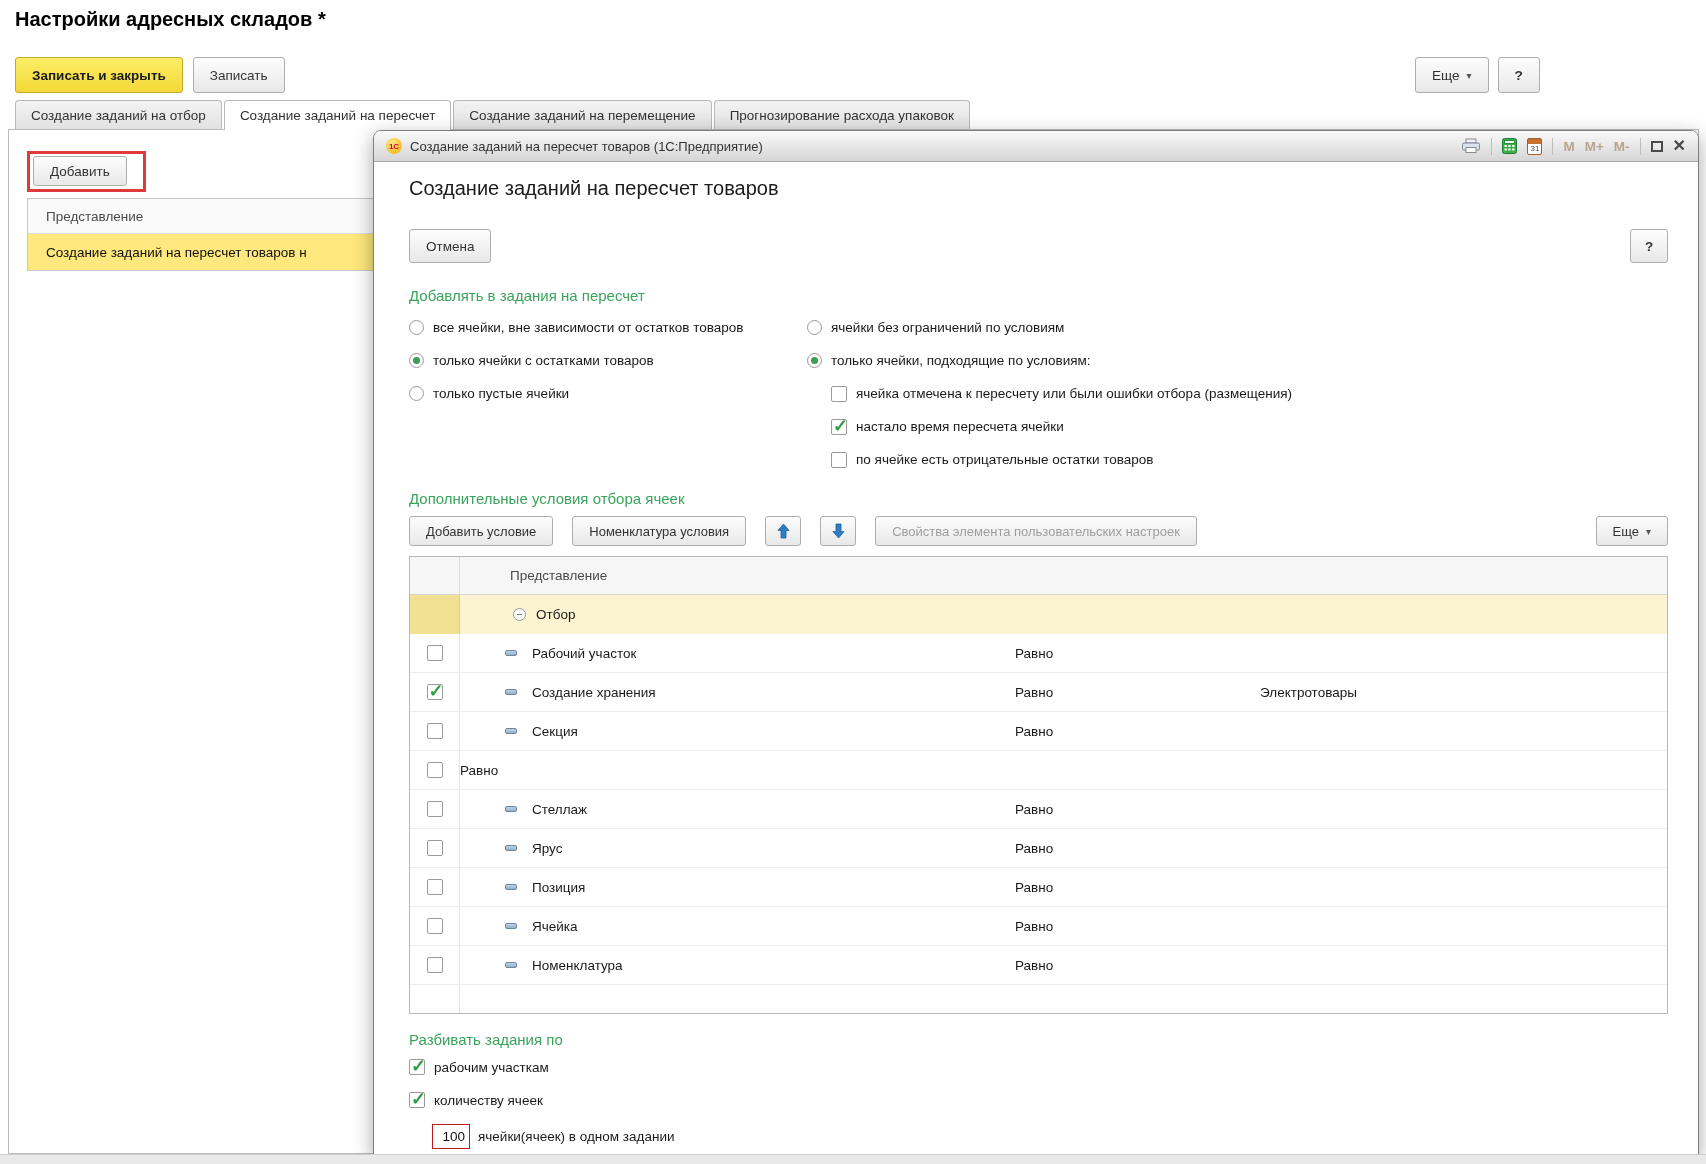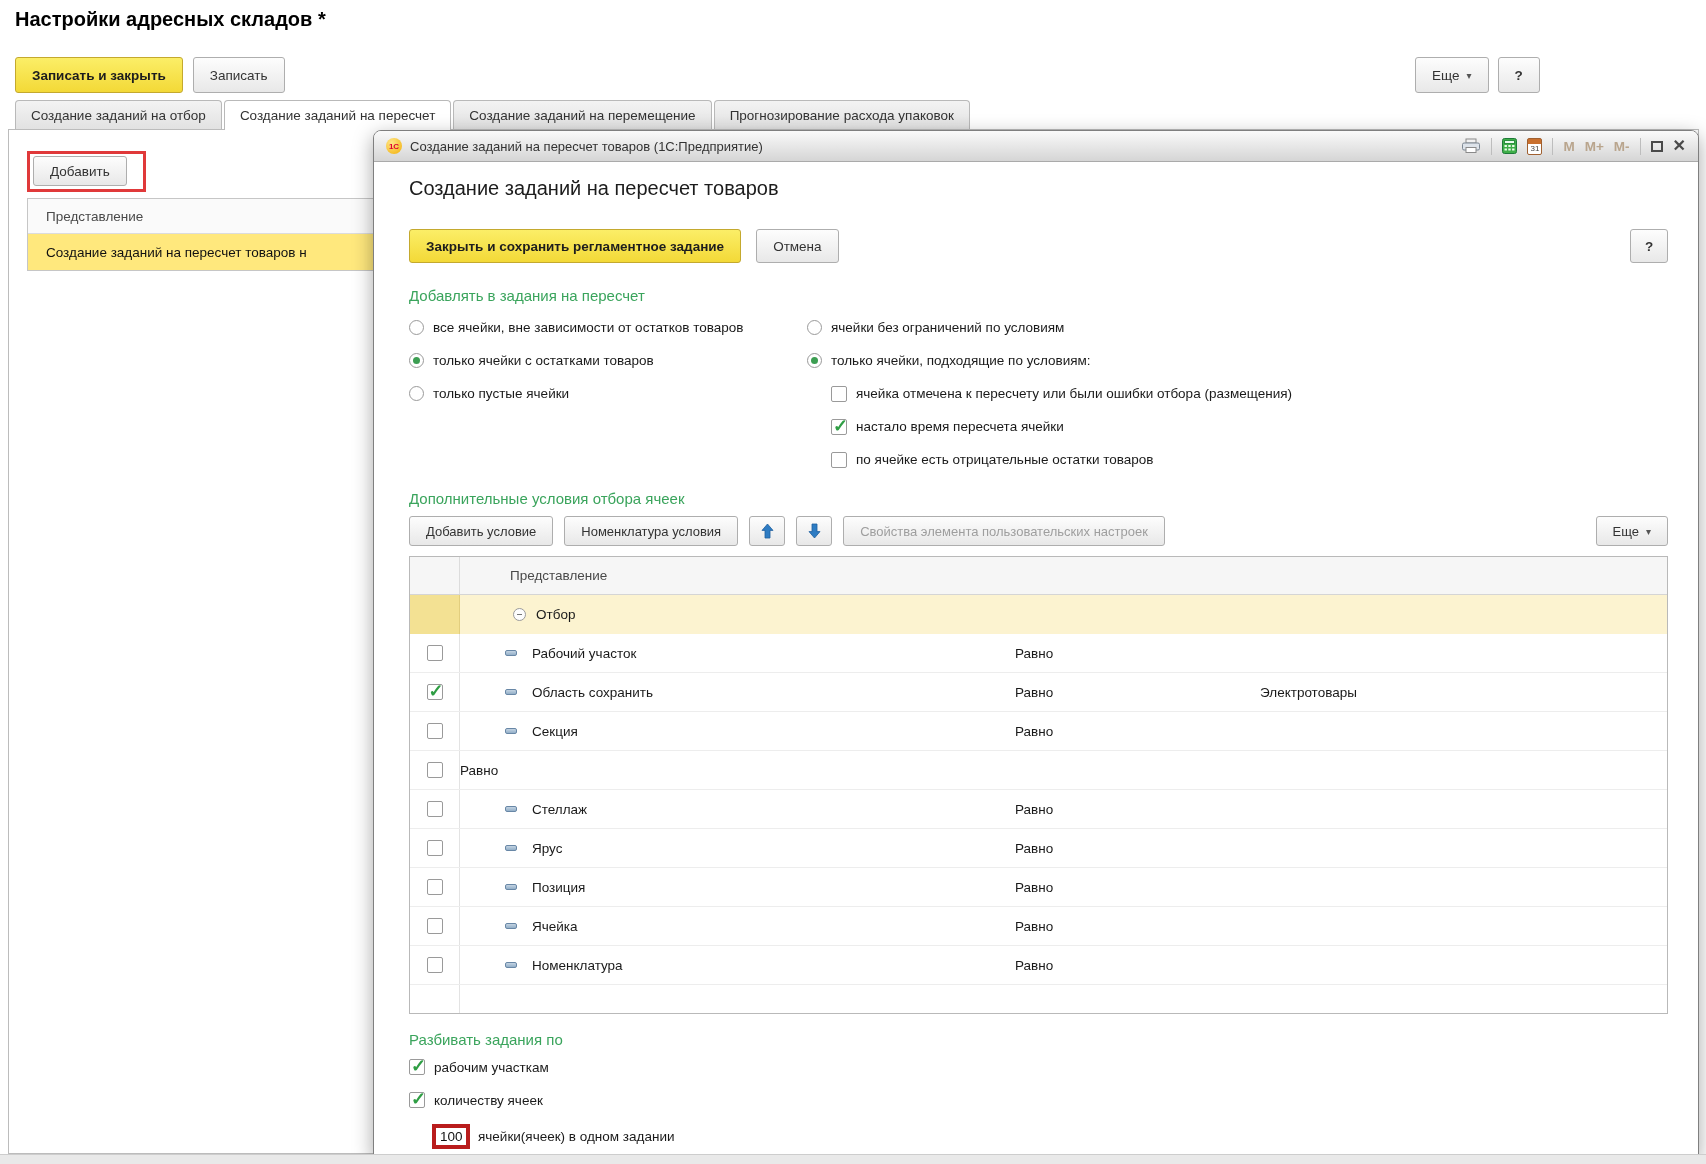--- a/index.html
+++ b/index.html
@@ -73,21 +73,21 @@
   .dlg-h { margin-top:13px; font-size:20px; color:#1c1c1c; line-height:26px; }
   .dlg-cmd { margin-top:28px; height:34px; display:flex; gap:15px; position:relative; }
   .dlg-cmd .q { position:absolute; right:0; top:0; width:38px; }
   .green { margin-top:23px; font-size:15px; color:#3aa45c; line-height:20px; }
   .optcols { margin-top:5px; display:flex; }
   .optcol.l { width:398px; }
   .optcol.r { flex:1; }
   .opt { display:flex; align-items:center; height:33px; gap:9px; }
   .opt.indent { margin-left:24px; }
   .green.g2 { margin-top:13px; }
-  .tbar { margin-top:7px; display:flex; align-items:center; gap:11px; }
+  .tbar { margin-top:7px; display:flex; align-items:center; gap:19px; }
   .abtn { width:36px; height:30px; display:flex; align-items:center; justify-content:center;
     border:1px solid #aeaeae; border-radius:3px; background:linear-gradient(#fdfdfd,#e8e8e8); }
   .tbar .more { margin-left:auto; }
   
   .ct { margin-top:10px; border:1px solid #b9b9b9; }
   .ct-head { display:grid; grid-template-columns:50px 1fr; height:38px; background:#f6f6f6; border-bottom:1px solid #d5d5d5; }
   .ct-head .c1 { border-right:1px solid #dcdcdc; }
   .ct-head .hl { display:flex; align-items:center; padding-left:50px; color:#4a4a4a; }
   .ct-group { display:grid; grid-template-columns:50px 1fr; height:39px; }
   .ct-group .c1 { background:#f3e193; border-right:1px solid #e2ce7e; }
@@ -100,21 +100,21 @@
   .dash { width:12px; height:6px; border:1px solid #6887a6; border-radius:2px;
     background:linear-gradient(#c3d3e2,#93afc8); flex:none; }
   .ct-row .cmp, .ct-row .val { display:flex; align-items:center; }
   .ct-fill { display:grid; grid-template-columns:50px 1fr; height:28px; }
   .ct-fill .c1 { border-right:1px solid #e3e3e3; }
   
   .green.g3 { margin-top:16px; }
   .srow { display:flex; align-items:center; gap:9px; height:20px; }
   .srow.s1 { margin-top:7px; } .srow.s2 { margin-top:13px; }
   .inprow { margin-top:13px; margin-left:23px; display:flex; align-items:center; gap:8px; height:26px; }
-  .inprow input { width:38px; height:25px; border:4px solid #b91c1c; text-align:right; padding:0 4px;
+  .inprow input { width:38px; height:25px; border:1px solid #b91c1c; text-align:right; padding:0 4px;
     font-family:"Liberation Sans", sans-serif; font-size:13.5px; color:#111; }
 </style>
 </head>
 <body>
 
 <div id="screen">
 
   <div class="h1">Настройки адресных складов *</div>
 
   <div class="cmd-main">
@@ -181,21 +181,20 @@
         <span class="maxbox"></span>
         <span class="xclose">✕</span>
       </span>
     </div>
 
     <div class="dlg-body">
 
       <div class="dlg-h">Создание заданий на пересчет товаров</div>
 
       <div class="dlg-cmd">
-        <div class="btn yellow">Закрыть и сохранить регламентное задание</div>
         <div class="btn">Отмена</div>
         <div class="btn q">?</div>
       </div>
 
       <div class="green">Добавлять в задания на пересчет</div>
 
       <div class="optcols">
         <div class="optcol l">
           <div class="opt">
             <span class="radio"></span>
@@ -279,21 +278,21 @@
             </div>
           <div class="cmp">Равно</div>
           <div class="val"></div>
         </div>
         <div class="ct-row">
           <div class="c1">
               <span class="cb on"></span>
             </div>
           <div class="nm">
               <span class="dash"></span>
-              <span>Область сохранить</span>
+              <span>Создание хранения</span>
             </div>
           <div class="cmp">Равно</div>
           <div class="val">Электротовары</div>
         </div>
         <div class="ct-row">
           <div class="c1">
               <span class="cb"></span>
             </div>
           <div class="nm">
               <span class="dash"></span>

